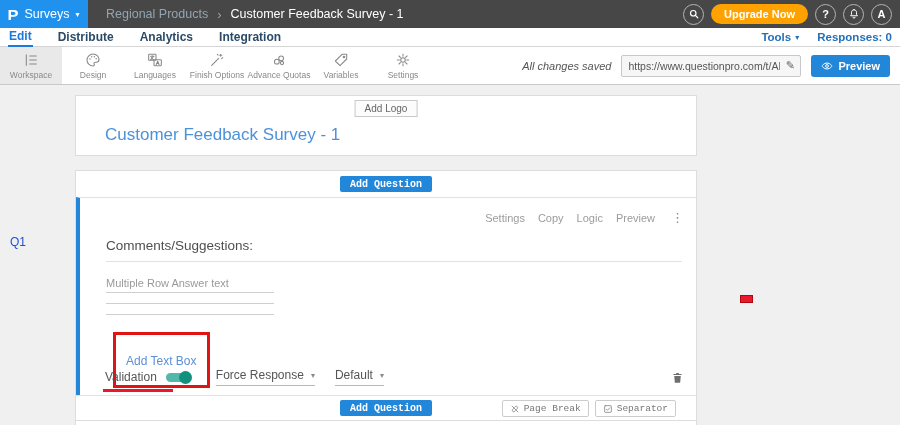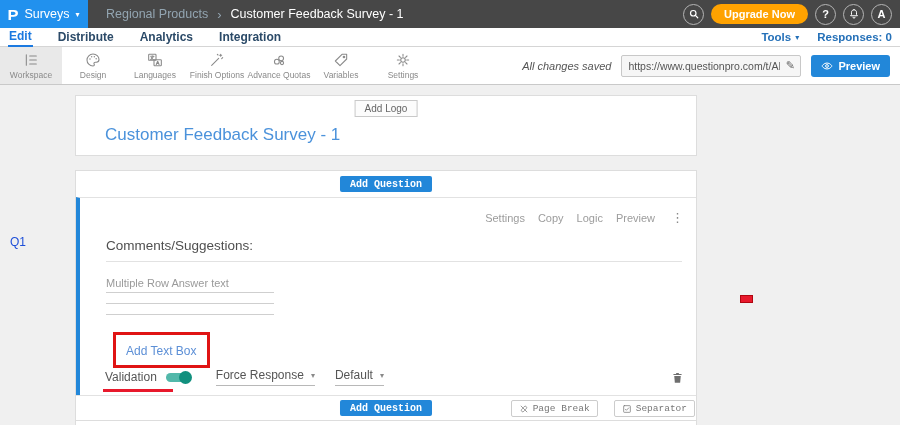--- a/index.html
+++ b/index.html
@@ -57,39 +57,39 @@
   .add-q-btn { position:absolute; top:5px; left:50%; transform:translateX(-50%); background:#2287d9; color:#fff; font-size:10px; font-weight:bold; padding:2.5px 10px; border-radius:2px; cursor:pointer; white-space:nowrap; }
 
   .q-card { position:relative; height:198px; border-top:1px solid #e2e2e2; border-left:4px solid #2287d9; }
   .q-actions { position:absolute; top:12px; right:12px; display:flex; align-items:center; gap:13px; font-size:11px; color:#9c9c9c; }
   .q-action { cursor:pointer; }
   .kebab { font-size:13px; color:#8a8a8a; cursor:pointer; margin-left:3px; }
   .q-text { position:absolute; left:26px; right:14px; top:40px; font-size:13.5px; color:#4f4f4f; padding-bottom:8px; border-bottom:1px solid #e2e2e2; cursor:text; }
   .answer-area { position:absolute; left:26px; top:79px; width:168px; }
   .answer-placeholder { display:block; font-size:11px; color:#9a9a9a; padding-bottom:3px; border-bottom:1px solid #cfcfcf; cursor:text; }
   .answer-line { height:11px; border-bottom:1px solid #cfcfcf; cursor:text; }
-  .add-textbox-wrap { position:absolute; left:33px; top:134px; border:3px solid #e01414; padding:6px 10px; background:#fff; }
+  .add-textbox-wrap { position:absolute; left:33px; top:134px; border:3px solid #e01414; padding:16px 10px; background:#fff; }
   .add-textbox-link { font-size:12px; color:#5c8fd6; cursor:pointer; white-space:nowrap; }
 
   .validation-row { position:absolute; left:25px; right:12px; top:168px; height:22px; display:flex; align-items:center; }
   .validation-label { font-size:12px; color:#555; }
   .toggle { position:relative; width:26px; height:13px; margin-left:9px; cursor:pointer; }
   .toggle-track { position:absolute; left:0; top:2px; width:24px; height:9px; border-radius:5px; background:#52b8aa; }
   .toggle-knob { position:absolute; right:0; top:0; width:13px; height:13px; border-radius:50%; background:#11907e; }
   .red-underline { position:absolute; left:23px; top:191px; width:70px; height:3px; background:#e8192c; }
   .dropdown { display:flex; align-items:center; gap:7px; font-size:12px; color:#555; border-bottom:1px solid #b8b8b8; padding-bottom:3px; cursor:pointer; }
   .dropdown .caret { color:#8a8a8a; }
   .dd-force { margin-left:24px; }
   .dd-default { margin-left:20px; }
   .trash-btn { margin-left:auto; cursor:pointer; display:flex; }
   .trash-btn svg { width:13px; height:15px; fill:#6e6e6e; }
 
   .strip.bottom { height:25px; border-top:1px solid #e2e2e2; }
   .strip.bottom .add-q-btn { top:4px; }
-  .footer-btns { position:absolute; right:1px; top:4px; display:flex; gap:16px; }
+  .footer-btns { position:absolute; right:20px; top:4px; display:flex; gap:6px; }
   .mini-btn { display:flex; align-items:center; gap:4px; border:1px solid #ccc; border-radius:2px; background:#fff; padding:1px 7px; font-size:9.5px; color:#777; height:17px; cursor:pointer; }
   .mini-btn svg { width:10px; height:10px; stroke:#777; fill:none; stroke-width:1.8; stroke-linecap:round; stroke-linejoin:round; }
 
   .next-card { position:absolute; left:75px; top:335px; width:622px; height:40px; background:#fff; border:1px solid #ddd; }
 </style>
 </head>
 <body>
 
 <div id="app">
 

